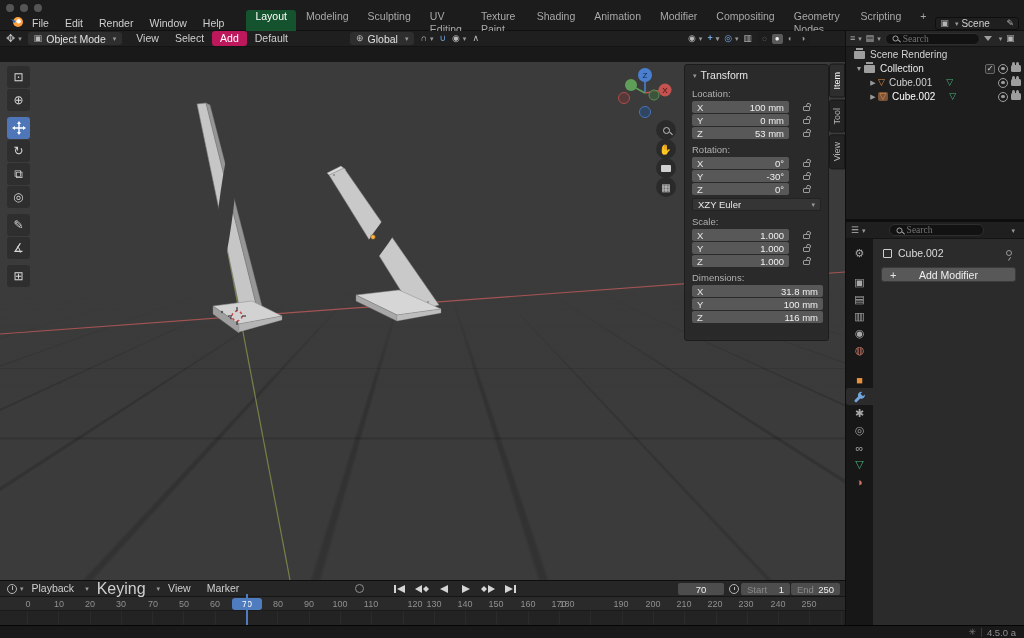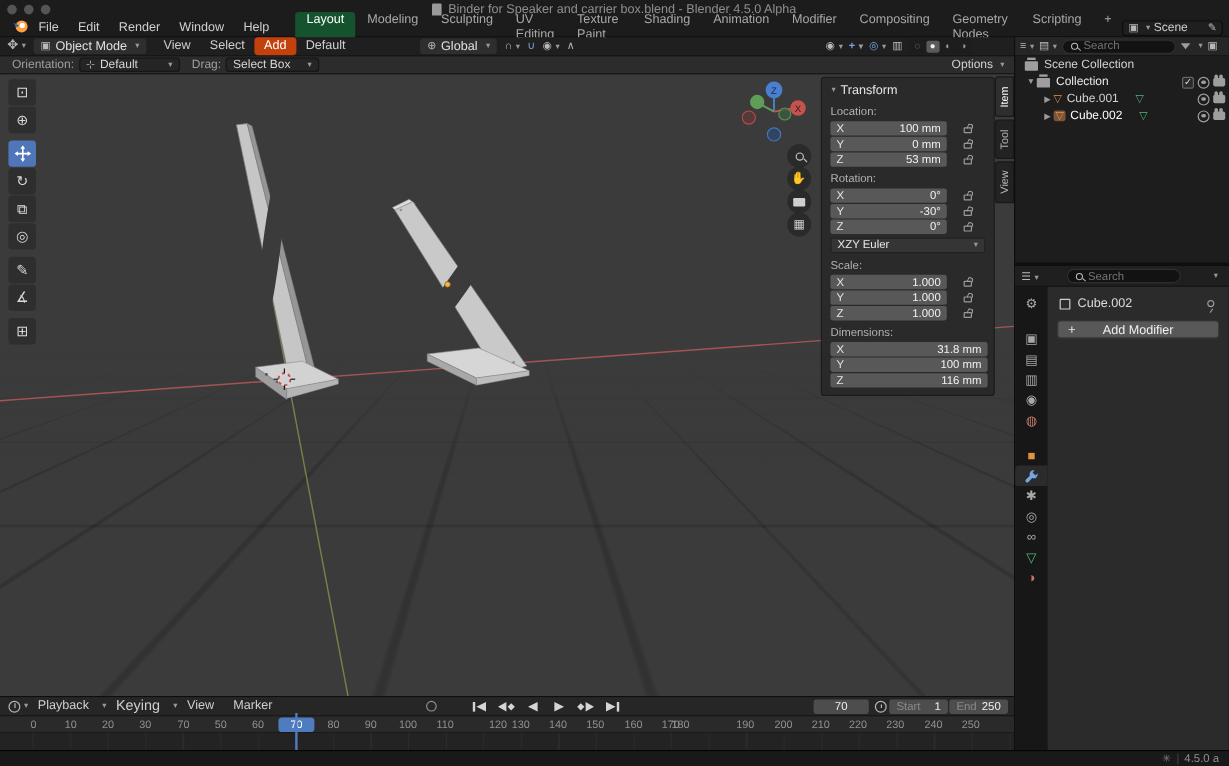--- a/index.html
+++ b/index.html
@@ -18,21 +18,21 @@
 .mi{padding:0 8px;font-size:10.5px;color:#cfcfcf;line-height:15px}
 .tabs{display:flex;margin-left:14px;gap:1px}
 .tab{padding:0 9px;font-size:10.5px;color:#a8a8a8;border-radius:3px;line-height:13px}
 .tab.active{background:#14532d;color:#fff}
 .topwidget{background:#1f1f1f;border:1px solid #0e0e0e;border-radius:3px;height:13px;display:flex;align-items:center;padding:0 4px;gap:3px;font-size:10px;color:#cfcfcf}
 .wicon{font-size:9px;color:#b5b5b5;line-height:1}
 
 #toolheader{left:0;top:31px;width:845px;height:16px;background:#1f1f1f;display:flex;align-items:center;border-bottom:1px solid #141414}
 #toolsettings{left:0;top:47px;width:845px;height:15px;background:#2c2c2c;display:flex;align-items:center;border-bottom:1px solid #151515}
 .hpill{background:#2e2e2e;border-radius:3px;height:13px;display:flex;align-items:center;padding:0 6px;gap:4px;font-size:10.5px;color:#e0e0e0}
-.addpill{background:#c2410c;border-radius:3px;color:#fff}
+.addpill{background:#be185d;border-radius:3px;color:#fff}
 .hico{font-size:9px;color:#b8b8b8;line-height:1}
 .blue{color:#74a7e0}
 .shadepill{background:#1d1d1d;border-radius:3px;height:13px;display:flex;align-items:center;padding:0 2px;gap:2px}
 .shadedot{font-size:8px;color:#9a9a9a;padding:1px 3px;border-radius:2px;line-height:1}
 .shadedot.active{background:#5a5a5a;color:#efefef}
 .dd{background:#252525;border:1px solid #161616;border-radius:3px;height:12px;display:flex;align-items:center;padding:0 5px;gap:4px;font-size:10px;color:#d5d5d5}
 .lbl{font-size:10px;color:#9f9f9f;margin:0 4px 0 10px}
 
 #viewport{left:0;top:62px;width:845px;height:518px;background:#3b3b3b;overflow:hidden}
 #floor{position:absolute;left:-300px;top:232px;width:1450px;height:1500px;
@@ -45,41 +45,41 @@
 #vtoolbar{left:7px;top:4px;width:24px}
 .tbtn{width:23px;height:22px;background:#2e2e2e;border-radius:3px;margin-bottom:1px;display:flex;align-items:center;justify-content:center;color:#d8d8d8;font-size:12px}
 .tbtn.active{background:#4f76b8;color:#fff}
 .tgap{height:5px}
 
 #gizmo{left:618px;top:2px}
 .vbtn{position:absolute;left:656px;width:20px;height:20px;border-radius:50%;background:rgba(40,40,40,.85);display:flex;align-items:center;justify-content:center;color:#cfcfcf;font-size:10px}
 .mag{width:7px;height:7px;border:1.4px solid #bfbfbf;border-radius:50%;position:relative}
 .mag::after{content:'';position:absolute;width:4px;height:1.4px;background:#bfbfbf;transform:rotate(45deg);right:-4px;bottom:-1.5px}
 
-#npanel{left:684px;top:2px;width:145px;background:rgba(41,41,41,.97);border:1px solid #1c1c1c;border-radius:3px;padding-bottom:5px}
+#npanel{left:684px;top:2px;width:145px;background:rgba(41,41,41,.97);border:1px solid #1c1c1c;border-radius:3px;padding-bottom:16px}
 #npanel .ph{font-size:10.5px;color:#e6e6e6;padding:4px 0 2px 8px}
 .plabel{font-size:9.5px;color:#b2b2b2;margin:5px 0 2px 7px}
 .prow{display:flex;align-items:center;margin:0 7px 1px 7px;height:12px}
 .pfield{flex:0 0 97px;background:#585858;border-radius:2px;height:12px;display:flex;align-items:center;padding:0 5px;font-size:9.5px;color:#f0f0f0}
 .pfield.wide{flex:0 0 131px}
 .pfield .ax{width:12px;color:#e6e6e6}
 .pfield .val{margin-left:auto}
 .lockwrap{margin-left:14px;position:relative;width:9px;height:10px}
 .lock{position:absolute;left:0;top:4px;width:7px;height:5px;border:1px solid #9a9a9a;border-radius:1px}
 .lock::before{content:'';position:absolute;top:-4px;left:2px;width:3px;height:4px;border:1px solid #9a9a9a;border-bottom:none;border-radius:3px 3px 0 0;transform:rotate(18deg)}
 .pselect{margin:3px 7px 0 7px;height:13px;background:#353535;border:1px solid #222;border-radius:2px;display:flex;align-items:center;padding:0 5px;font-size:9.5px;color:#e8e8e8}
 .pselect .chev{margin-left:auto}
 #nptabs{left:829px;top:2px;width:16px;display:flex;flex-direction:column;gap:2px}
 .sidetab{writing-mode:vertical-rl;transform:rotate(180deg);font-size:9px;color:#b5b5b5;background:#232323;border:1px solid #191919;padding:7px 2px;border-radius:0 3px 3px 0;text-align:center}
 .sidetab.active{background:#2e2e2e;color:#fff}
 
 #outliner{left:845px;top:31px;width:179px;height:188px;background:#1d1d1d;border-left:1px solid #0e0e0e}
 #outlhead{height:16px;background:#262626;display:flex;align-items:center;padding:0 4px;gap:4px;border-bottom:1px solid #141414}
 .search{background:#121212;border:1px solid #2e2e2e;border-radius:8px;height:12px;display:flex;align-items:center;gap:4px;padding:0 6px}
-.search input{background:transparent;border:none;outline:none;color:#c8c8c8;font-size:9.5px;width:70px;font-family:Liberation Sans, sans-serif}
+.search input{background:transparent;border:none;outline:none;color:#c8c8c8;font-size:9.5px;width:70px;font-family:Liberation Serif, serif}
 .orow{display:flex;align-items:center;height:13px;font-size:10px;color:#d2d2d2;position:relative;margin-top:1px}
 .disc{font-size:7px;color:#9a9a9a;width:10px;text-align:center}
 .coll{width:11px;height:8px;background:#9e9e9e;border-radius:1px;position:relative;margin-right:5px}
 .coll::before{content:'';position:absolute;top:-2.5px;left:2px;right:2px;height:1.8px;background:#9e9e9e}
 .tri{font-size:9px;line-height:1;margin-right:4px}
 .tri.obj{color:#e8913c}
 .tri.mesh{color:#4db87f}
 .selbox{background:#79543a;border-radius:2px;padding:0 1.5px}
 .eye{width:10px;height:10px;border:1.2px solid #9e9e9e;border-radius:50%;position:relative}
 .eye::after{content:'';position:absolute;inset:2.3px;background:#9e9e9e;border-radius:50%}
@@ -120,24 +120,20 @@
 </style>
 </head>
 <body>
 
 <div id="app">
 
   <div id="titlebar" class="r">
     <span class="tl"></span>
     <span class="tl"></span>
     <span class="tl"></span>
-    <div id="wintitle">
-      <span class="docicon"></span>
-      <span>Binder for Speaker and carrier box.blend - Blender 4.5.0 Alpha</span>
-    </div>
   </div>
 
   <div id="menubar" class="r">
     <span style="margin-left:10px">
       <svg width="14" height="12" viewBox="0 0 14 12">
           <circle cx="8" cy="6" r="5" fill="#ff9f3e"></circle>
           <circle cx="8.6" cy="5.2" r="2.2" fill="#fff"></circle>
           <path d="M1 3 L6 5 L4 7 Z" fill="#2a6fb4"></path>
         </svg>
     </span>
@@ -202,37 +198,20 @@
       <span class="hico">▥</span>
       <div class="shadepill">
         <span class="shadedot">◌</span>
         <span class="shadedot active">●</span>
         <span class="shadedot">◐</span>
         <span class="shadedot">◑</span>
       </div>
     </div>
   </div>
 
-  <div id="toolsettings" class="r">
-    <span class="lbl">Orientation:</span>
-    <div class="dd">
-      <span class="hico">⊹</span>
-      <span style="min-width:50px">Default</span>
-      <span class="chev">▾</span>
-    </div>
-    <span class="lbl">Drag:</span>
-    <div class="dd">
-      <span style="min-width:55px">Select Box</span>
-      <span class="chev">▾</span>
-    </div>
-    <div style="margin-left:auto;margin-right:8px;display:flex;align-items:center;gap:3px">
-      <span style="font-size:10px;color:#d0d0d0">Options</span>
-      <span class="chev">▾</span>
-    </div>
-  </div>
 
   <div id="viewport" class="r">
     <div id="floor"></div>
     <div id="floorfade"></div>
 
     <svg class="r" style="left:0;top:0" width="845" height="518" viewBox="0 0 845 518">
 
       <line x1="0" y1="272" x2="845" y2="210" stroke="#c05a5a" stroke-width="1.2" opacity="0.8"></line>
       <line x1="218" y1="138" x2="290" y2="518" stroke="#9aa64f" stroke-width="1.2" opacity="0.65"></line>
 
@@ -440,21 +419,21 @@
       <div class="search">
         <span class="mag" style="transform:scale(.85)"></span>
         <input placeholder="Search" style="">
       </div>
       <span class="funnel"></span>
       <span class="chev">▾</span>
       <span class="hico">▣</span>
     </div>
     <div class="orow" style="padding-left:8px">
       <span class="coll"></span>
-      <span>Scene Collection</span>
+      <span>Scene Rendering</span>
     </div>
     <div class="orow" style="padding-left:8px">
       <span class="disc">▼</span>
       <span class="coll"></span>
       <span style="color:#e8e8e8">Collection</span>
       <span class="cbx" style="position:absolute;right:29px">✓</span>
       <span class="eye" style="position:absolute;right:16px"></span>
       <span class="cam" style="position:absolute;right:3px"></span>
     </div>
     <div class="orow" style="padding-left:22px">
@@ -519,21 +498,21 @@
       </div>
     </div>
   </div>
 
   <div id="timeline" class="r">
     <div id="tlhead">
       <span class="clockicon"></span>
       <span class="chev">▾</span>
       <span class="mi" style="font-size:10.5px">Playback</span>
         <span class="chev">▾</span>
-      <span class="mi" style="font-size:12px">Keying</span>
+      <span class="mi" style="font-size:16px">Keying</span>
         <span class="chev">▾</span>
       <span class="mi" style="font-size:10.5px">View</span>
       <span class="mi" style="font-size:10.5px">Marker</span>
       <span class="rec" style="position:absolute;left:355px;top:3px"></span>
       <svg style="position:absolute;left:392px;top:2px" width="126" height="12" viewBox="0 0 126 12">
         <g>
             <rect x="2" y="2" width="2" height="8" fill="#d5d5d5"></rect>
             <path d="M13 2 L5 6 L13 10 Z" fill="#d5d5d5"></path>
           </g>
         <g>

